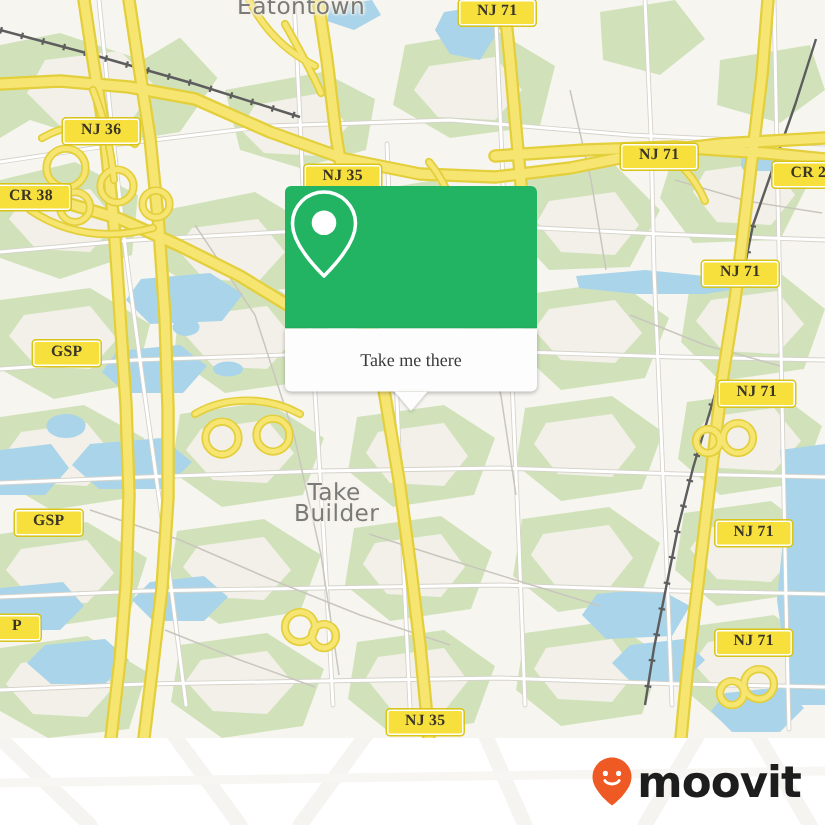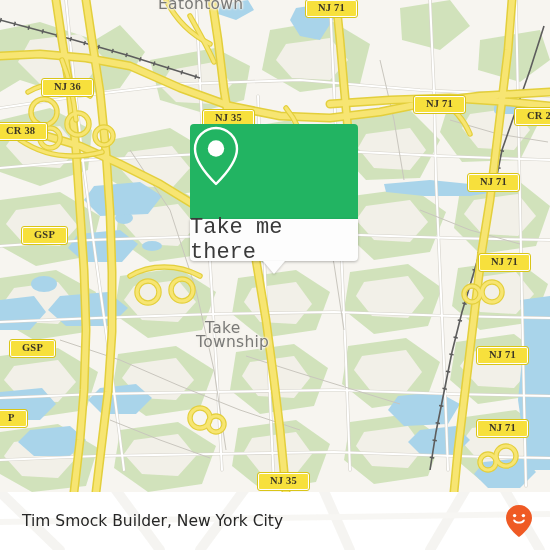--- a/index.html
+++ b/index.html
@@ -51,22 +51,22 @@
     border-radius:4px 4px 0 0;
     display:flex;align-items:center;justify-content:center;
   }
   .popup-bottom{
     height:42px;background:#fdfdfd;
     border-radius:0 0 4px 4px;
     display:flex;align-items:center;justify-content:center;
     box-shadow:0 1px 3px rgba(0,0,0,.28);
   }
   .popup-bottom span{
-    font-size:22px;color:#3a3a3a;
-    font-family:Liberation Mono, monospace;
+    font-size:12px;color:#3a3a3a;
+    font-family:Liberation Serif, serif;
   }
   .popup-tail{
     position:absolute;left:50%;top:137px;margin-left:-11px;
     width:0;height:0;
     border-left:11px solid transparent;
     border-right:11px solid transparent;
     border-top:13px solid #fdfdfd;
     filter:drop-shadow(0 1px 1px rgba(0,0,0,.2));
   }
 
@@ -322,21 +322,21 @@
         <circle cx="488" cy="462" r="8"></circle>
         <path d="M166,0 C176,20 190,34 210,44"></path>
         <path d="M190,16 C200,34 208,48 214,62"></path>
         <path d="M286,108 C296,120 302,134 304,150"></path>
         <path d="M440,100 C454,108 464,120 470,134"></path>
       </g>
     </svg>
 
     <div class="osm-label place-big" style="left:158px;top:-4px;">Eatontown</div>
     <div class="osm-label place-big" style="left:205px;top:320px;">Take</div>
-    <div class="osm-label place-big" style="left:196px;top:334px;">Township</div>
+    <div class="osm-label place-big" style="left:196px;top:334px;">Builder</div>
 
     <div class="shield" style="left:306px;top:0px;">NJ 71</div>
     <div class="shield" style="left:42px;top:47px;margin-top:32px;">NJ 36</div>
     <div class="shield" style="left:414px;top:96px;">NJ 71</div>
     <div class="shield" style="left:515px;top:108px;">CR 25</div>
     <div class="shield" style="left:203px;top:110px;">NJ 35</div>
     <div class="shield" style="left:-6px;top:123px;">CR 38</div>
     <div class="shield" style="left:468px;top:174px;">NJ 71</div>
     <div class="shield" style="left:22px;top:227px;">GSP</div>
     <div class="shield" style="left:479px;top:254px;">NJ 71</div>
@@ -369,25 +369,25 @@
         <path d="M200,58 L250,-10"></path>
         <path d="M320,-10 L350,58"></path>
         <path d="M430,58 L470,-10"></path>
         <path d="M500,-10 L540,58"></path>
       </g>
       <g stroke="#f0eee8" stroke-width="6" fill="none">
         <path d="M0,30 L550,22"></path>
       </g>
     </svg>
 
-    <div class="footer-title">Tim Smock Builder, New York City</div>
 
     <div class="logo">
       <svg width="30" height="34" viewBox="0 0 30 34">
         <path d="M15,1 C7.8,1 2,6.8 2,14 C2,22 11,30 15,33 C19,30 28,22 28,14 C28,6.8 22.2,1 15,1 Z" fill="#ef5a24"></path>
         <circle cx="10.6" cy="11.6" r="1.7" fill="#ffffff"></circle>
         <circle cx="19.4" cy="11.6" r="1.7" fill="#ffffff"></circle>
         <path d="M10.2,16.4 C12,19.4 18,19.4 19.8,16.4" fill="none" stroke="#ffffff" stroke-width="1.9" stroke-linecap="round"></path>
       </svg>
+      <span class="logo-word">moovit</span>
     </div>
   </div>
 
 </div>
 
 </body></html>

